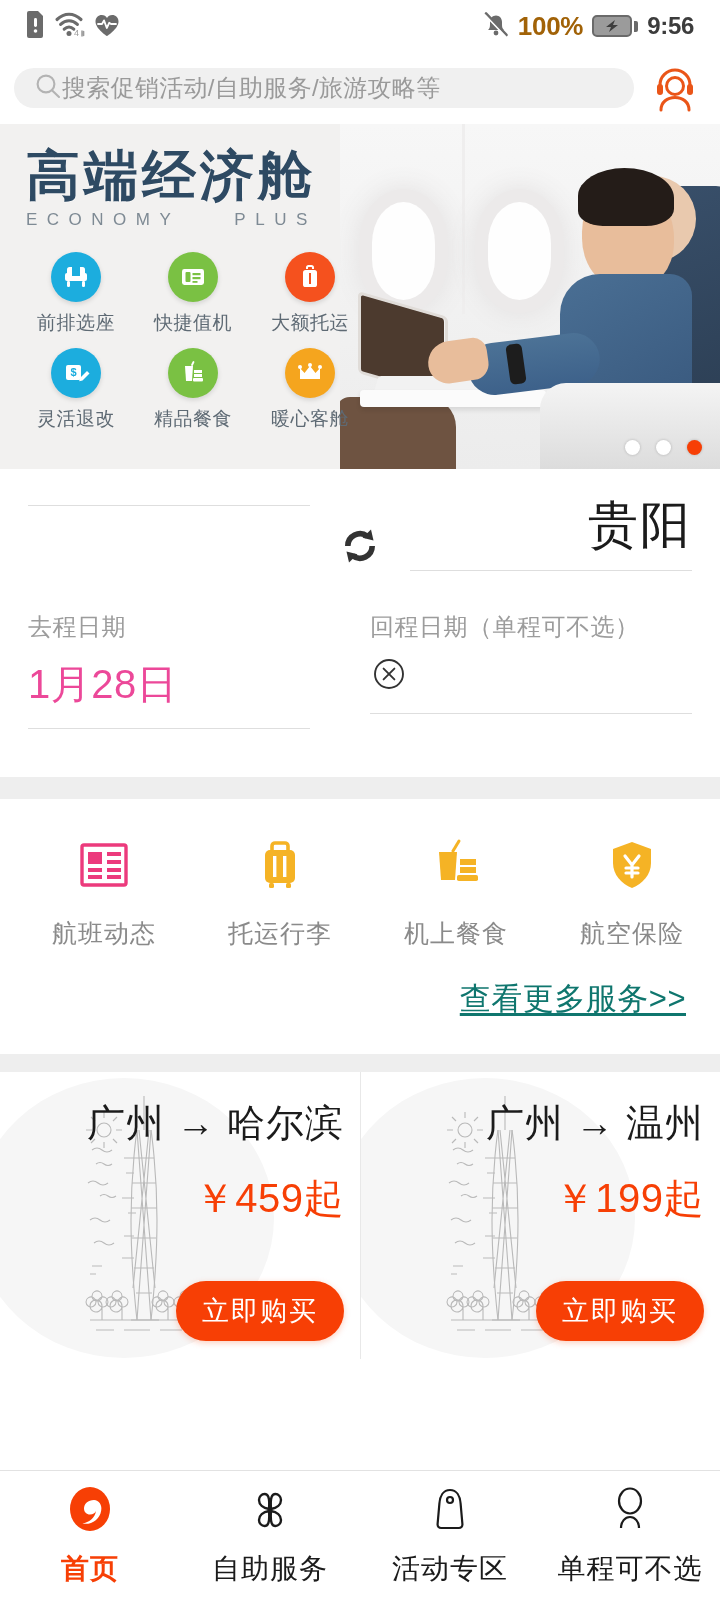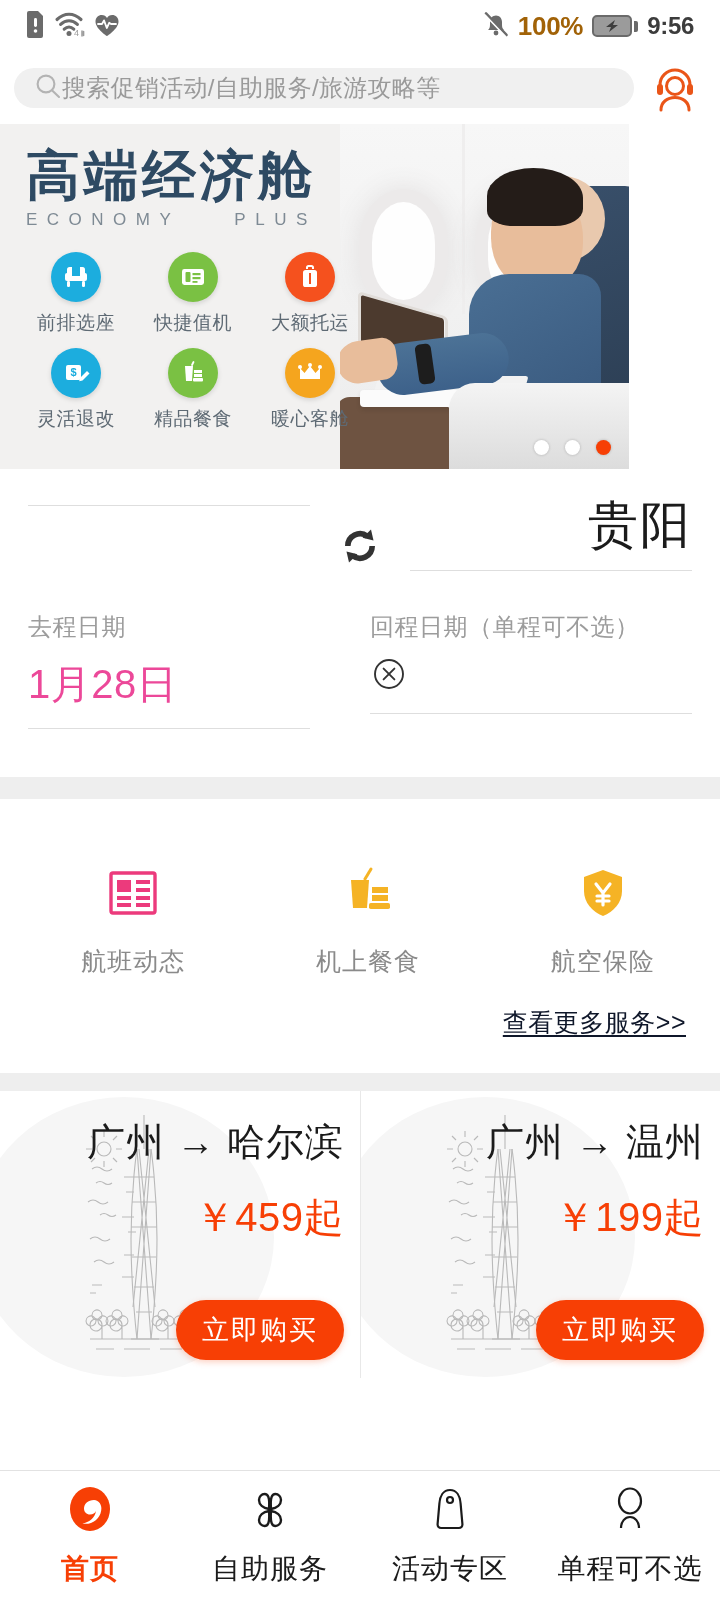--- a/index.html
+++ b/index.html
@@ -33,21 +33,21 @@
   }
   .searchbox{
     flex:1; height:40px; background:#f0f0f0; border-radius:28px;
     display:flex; align-items:center; padding:0 20px; 
   }
   .search-ph{ font-size:24px; color:#9a9a9a; letter-spacing:.3px; white-space:nowrap;}
   .cs-btn{ width:62px;height:62px;display:flex;align-items:center;justify-content:center;flex:0 0 62px;}
 
   
   .banner{
-    position:relative; height:345px; width:629px; overflow:hidden;
+    position:relative; height:345px; width:720px; overflow:hidden;
     background:#f2f1f0;
   }
   .banner-photo{
     position:absolute; inset:0 0 0 340px;
     background:
       radial-gradient(ellipse 120px 150px at 420px 300px, #4a3a2c 0%, #4a3a2c 45%, transparent 47%),
       linear-gradient(#f7f7f7,#ececec);
     overflow:hidden;
   }
   
@@ -138,26 +138,26 @@
     margin:44px 28px 0 28px; height:84px; border-radius:42px;
     background:#f73f05; color:#fff; font-size:30px; font-weight:500;
     display:flex; align-items:center; justify-content:center; letter-spacing:4px;
     box-shadow:0 3px 9px rgba(247,63,5,.26); border:none; cursor:pointer;
   }
 
   .gap{ height:22px; background:#eeeeee; }
   .gap.thin{ height:18px; }
 
   
-  .services{ background:#fff; padding:36px 0 8px 16px;margin-top:28px;}
+  .services{ background:#fff; padding:36px 0 8px 16px;}
   .svc-row{ display:flex; }
   .svc{ flex:1; display:flex; flex-direction:column; align-items:center; }
   .svc-lb{ margin-top:18px; font-size:25px; color:#8a8a8a; letter-spacing:1px;}
   .more{ text-align:right; padding:28px 34px 26px 0; }
-  .more-txt{ font-size:25px; color:#0f172a; letter-spacing:.5px; text-decoration:underline; text-underline-offset:4px;}
+  .more-txt{ font-size:31px; color:#0f766e; letter-spacing:.5px; text-decoration:underline; text-underline-offset:4px;}
 
   
   .promos{ display:flex; background:#fff; }
   .promo{ position:relative; width:360px; height:287px; overflow:hidden; background:#fff;}
   .promo + .promo{ border-left:1px solid #e8e8e8; }
   .promo-bg{
     position:absolute; left:-26px; top:6px; width:300px;height:280px;
     background:#f6f6f6; border-radius:50%;
   }
   .tower{ position:absolute; left:82px; top:16px; }
@@ -409,20 +409,33 @@
             <rect x="14" y="17" width="14" height="12" fill="#EC3A7C"></rect>
             <rect x="14" y="33" width="14" height="4" fill="#EC3A7C"></rect>
             <rect x="14" y="40" width="14" height="4" fill="#EC3A7C"></rect>
             <rect x="33" y="17" width="14" height="4" fill="#EC3A7C"></rect>
             <rect x="33" y="25" width="14" height="4" fill="#EC3A7C"></rect>
             <rect x="33" y="33" width="14" height="4" fill="#EC3A7C"></rect>
             <rect x="33" y="40" width="14" height="4" fill="#EC3A7C"></rect>
           </svg>
       </span>
       <span class="svc-lb">航班动态</span>
+    </div>
+    <div class="svc">
+      <span>
+        <svg width="60" height="60" viewBox="0 0 60 60">
+            <path d="M22 15V11a3 3 0 0 1 3-3h10a3 3 0 0 1 3 3v4" stroke="#F5B325" stroke-width="3.6" fill="none"></path>
+            <rect x="15" y="15" width="30" height="33" rx="5" fill="#F5B325"></rect>
+            <rect x="23" y="21" width="3.4" height="21" fill="#fff"></rect>
+            <rect x="33" y="21" width="3.4" height="21" fill="#fff"></rect>
+            <rect x="19" y="48" width="5" height="5" rx="1.5" fill="#F5B325"></rect>
+            <rect x="36" y="48" width="5" height="5" rx="1.5" fill="#F5B325"></rect>
+          </svg>
+      </span>
+      <span class="svc-lb">托运行李</span>
     </div>
     <div class="svc">
       <span>
         <svg width="60" height="60" viewBox="0 0 60 60">
             <path d="M27 16l6-10" stroke="#F5B325" stroke-width="3" fill="none" stroke-linecap="round"></path>
             <path d="M13 17h18l-2 28H15z" fill="#F5B325"></path>
             <rect x="34" y="24" width="16" height="6" fill="#F5B325"></rect>
             <rect x="34" y="32" width="16" height="6" fill="#F5B325"></rect>
             <rect x="31" y="40" width="21" height="6" rx="1.8" fill="#F5B325"></rect>
           </svg>

